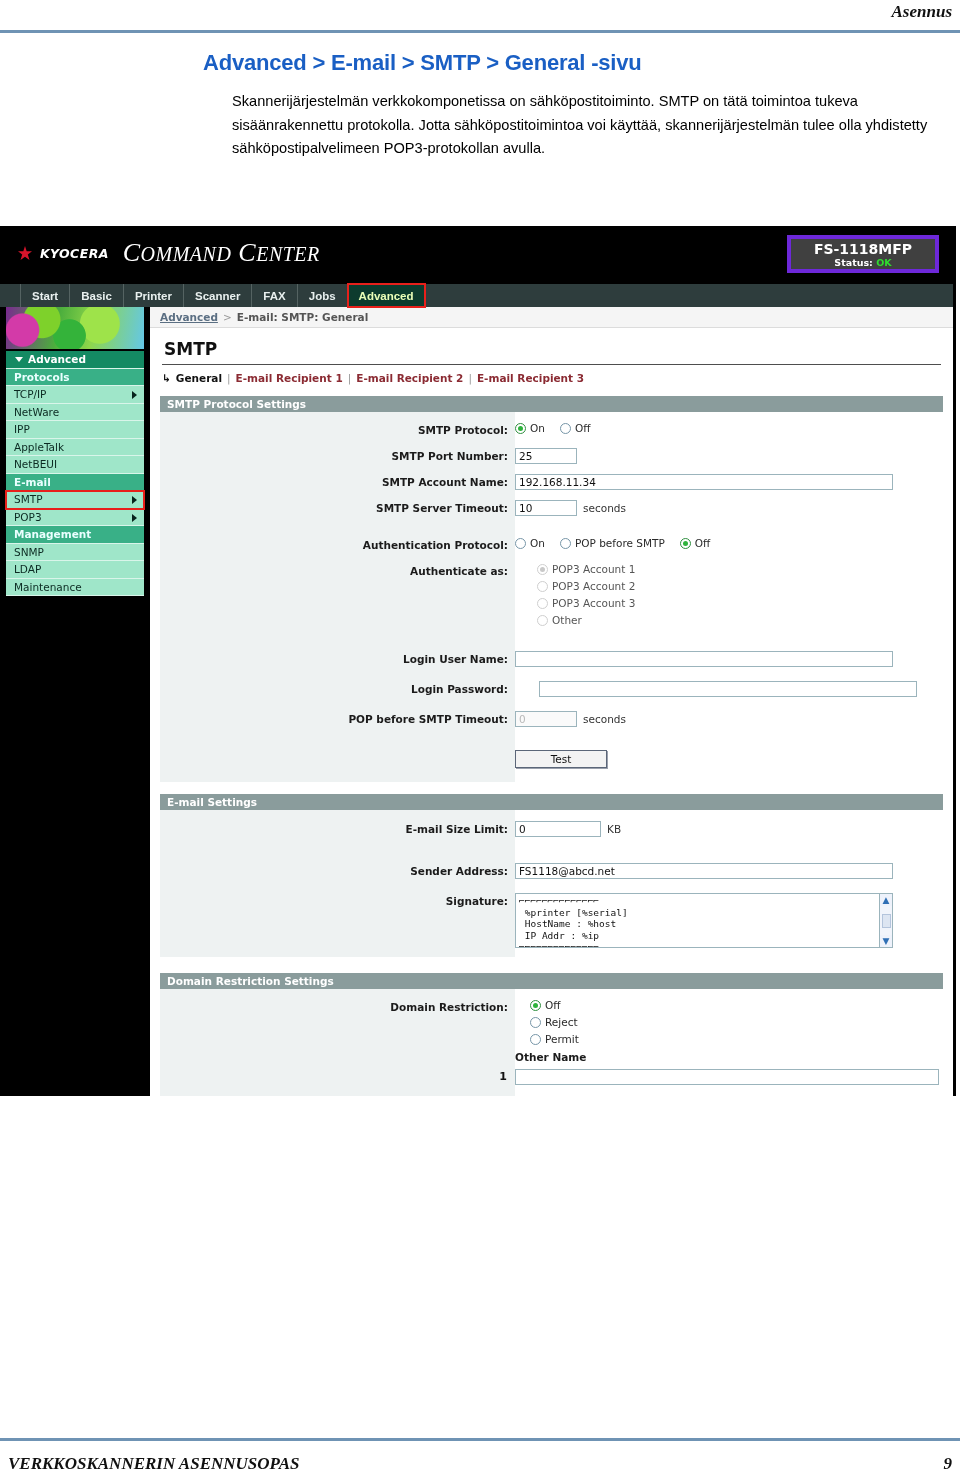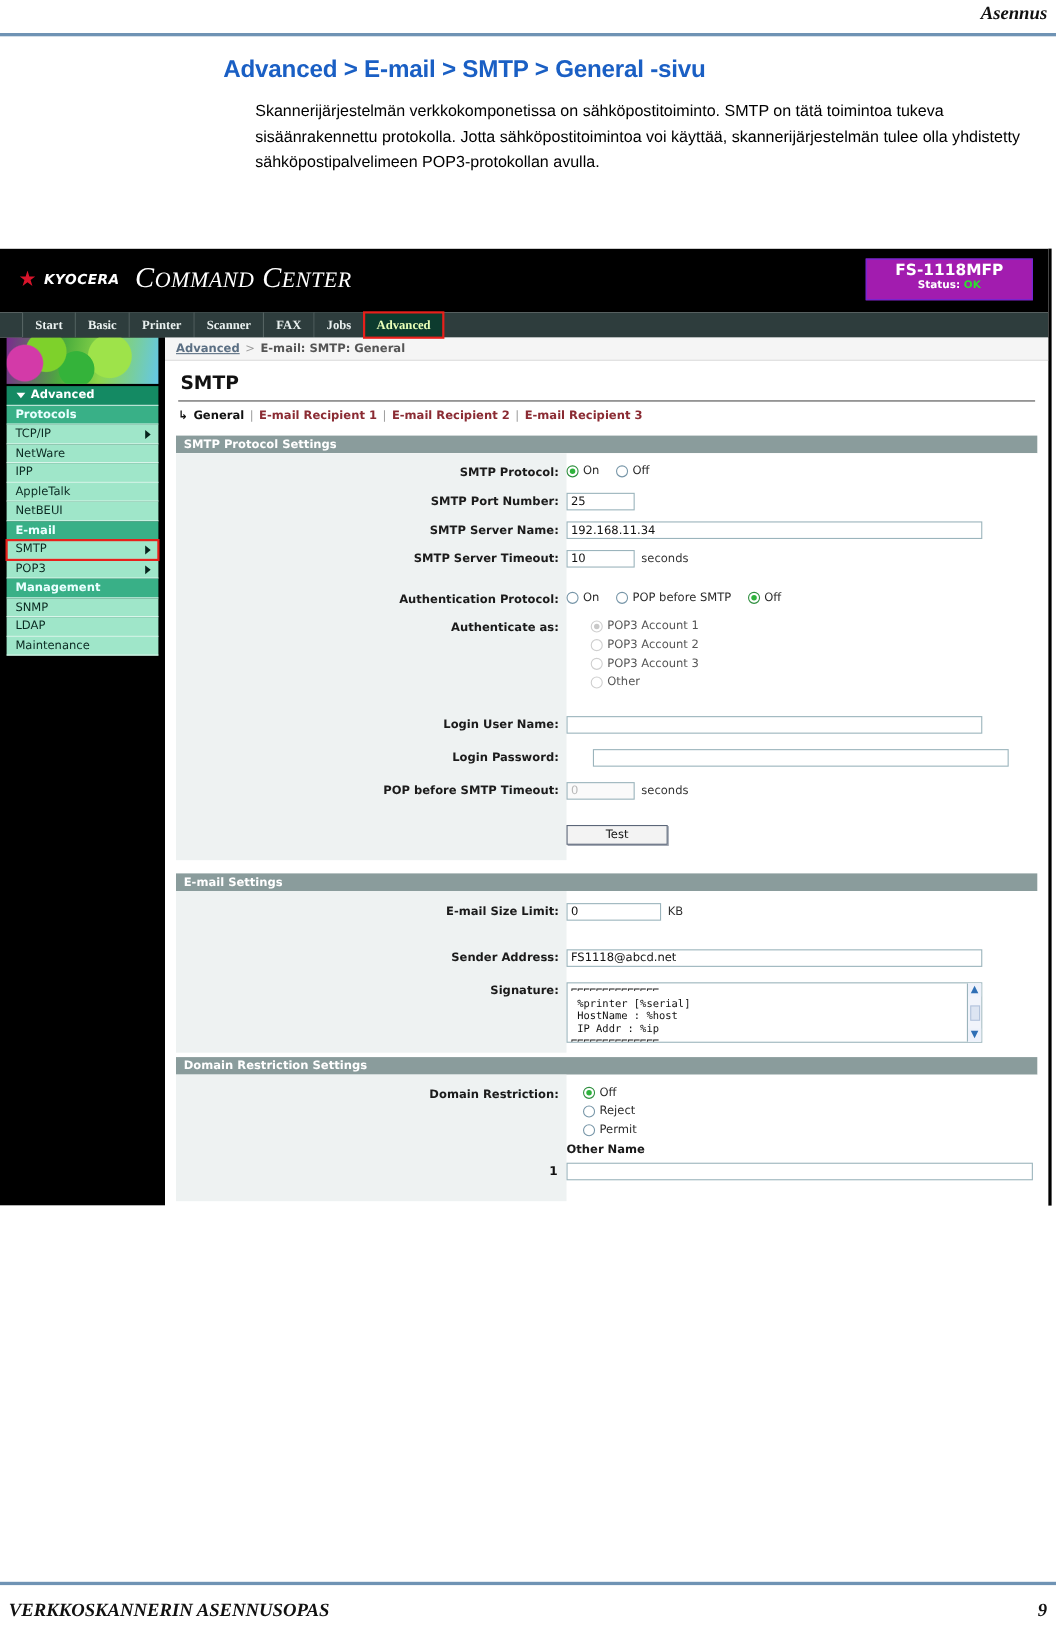--- a/index.html
+++ b/index.html
@@ -71,22 +71,22 @@
   }
   .cc-word {
     font-family:"Liberation Serif", serif;
     font-size:26px; color:#fff; letter-spacing:0.5px;
     margin-left:6px; white-space:nowrap;
   }
   .cc-word .sm { font-size:20px; }
   .device-box {
     position:absolute; right:14px; top:9px;
     width:152px; height:38px;
-    border:1px solid #6d28d9;
-    background:#a21caf;
+    border:4px solid #6d28d9;
+    background:#404040;
     text-align:center;
     padding-top:3px;
   }
   .device-model {
     font-size:14px; font-weight:bold; color:#fff;
     font-family:"DejaVu Sans", sans-serif; line-height:1.1;
   }
   .device-status {
     font-size:9.5px; font-weight:bold; color:#fff;
     font-family:"DejaVu Sans", sans-serif;
@@ -97,21 +97,21 @@
   .tabbar {
     position:relative;
     height:23px; background:#2e3d3d;
     display:flex; align-items:stretch;
     padding-left:20px;
   }
   .tab {
     display:flex; align-items:center; justify-content:center;
     padding:0 11px;
     font-size:11.5px; font-weight:bold; color:#e9f0ef;
-    font-family:Liberation Serif, serif;
+    font-family:Liberation Sans, sans-serif;
     border-right:1px solid #556362;
     background:#2e3d3d;
     cursor:default;
   }
   .tab:first-child { border-left:1px solid #556362; }
   .tab.active {
     background:#0d3b2e; color:#eaffb8;
     outline:2px solid #e8201b;
     outline-offset:-1px;
     border-right:none;
@@ -430,21 +430,21 @@
         </div>
 
         <div class="row">
           <div class="lbl">SMTP Port Number:</div>
           <div class="fld">
             <input class="tb w-sm" value="25" style="">
           </div>
         </div>
 
         <div class="row">
-          <div class="lbl">SMTP Server Name:</div>
+          <div class="lbl">SMTP Account Name:</div>
           <div class="fld">
             <input class="tb w-lg" value="192.168.11.34" style="">
           </div>
         </div>
 
         <div class="row">
           <div class="lbl">SMTP Server Timeout:</div>
           <div class="fld">
             <input class="tb w-sm" value="10" style="">
             <span class="units">seconds</span>
@@ -551,21 +551,21 @@
               <div class="sbar">
                 <div class="sbtn">▲</div>
                 <div class="sthumb"></div>
                 <div class="sbtn">▼</div>
               </div>
             </div>
           </div>
         </div>
       </div>
 
-      <div class="sec-head" style="margin-top:4px;">Domain Restriction Settings</div>
+      <div class="sec-head" style="margin-top:16px;">Domain Restriction Settings</div>
       <div class="sec-body white grid" style="padding:7px 0 12px 0;">
 
         <div class="row">
           <div class="lbl">Domain Restriction:</div>
           <div class="fld col stacked">
             <span class="radio-line">
               <span class="rd on"></span>
               <span class="rlbl">Off</span>
             </span>
             <span class="radio-line">

